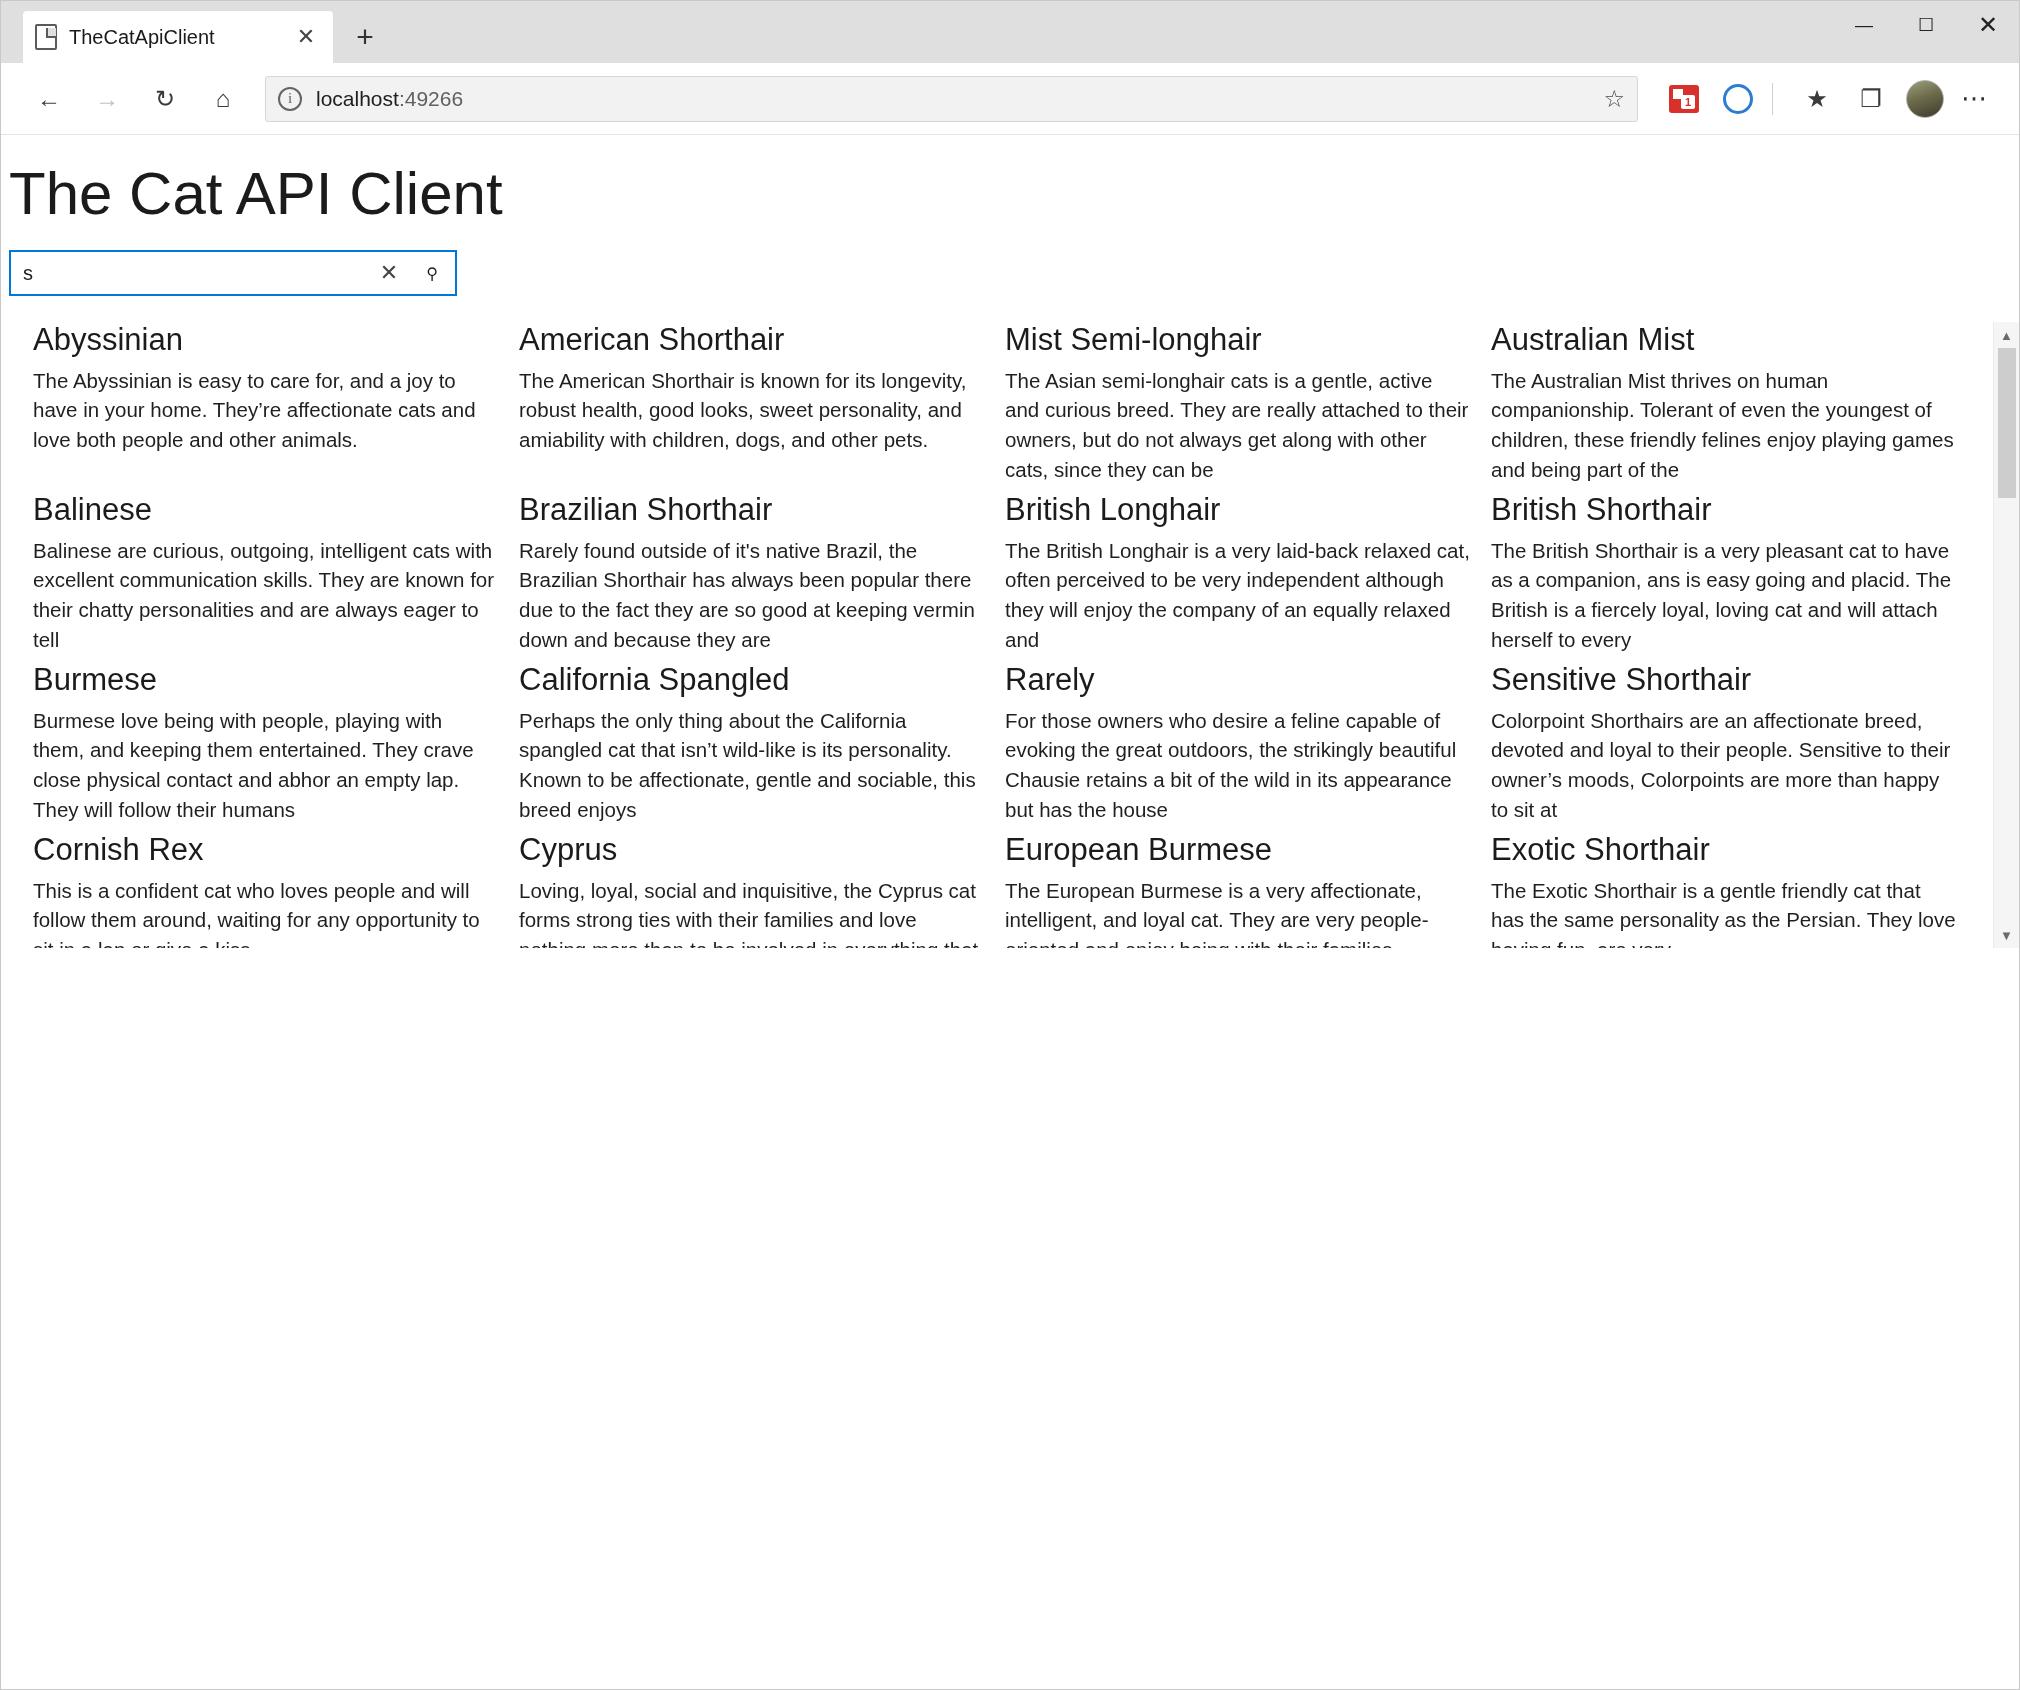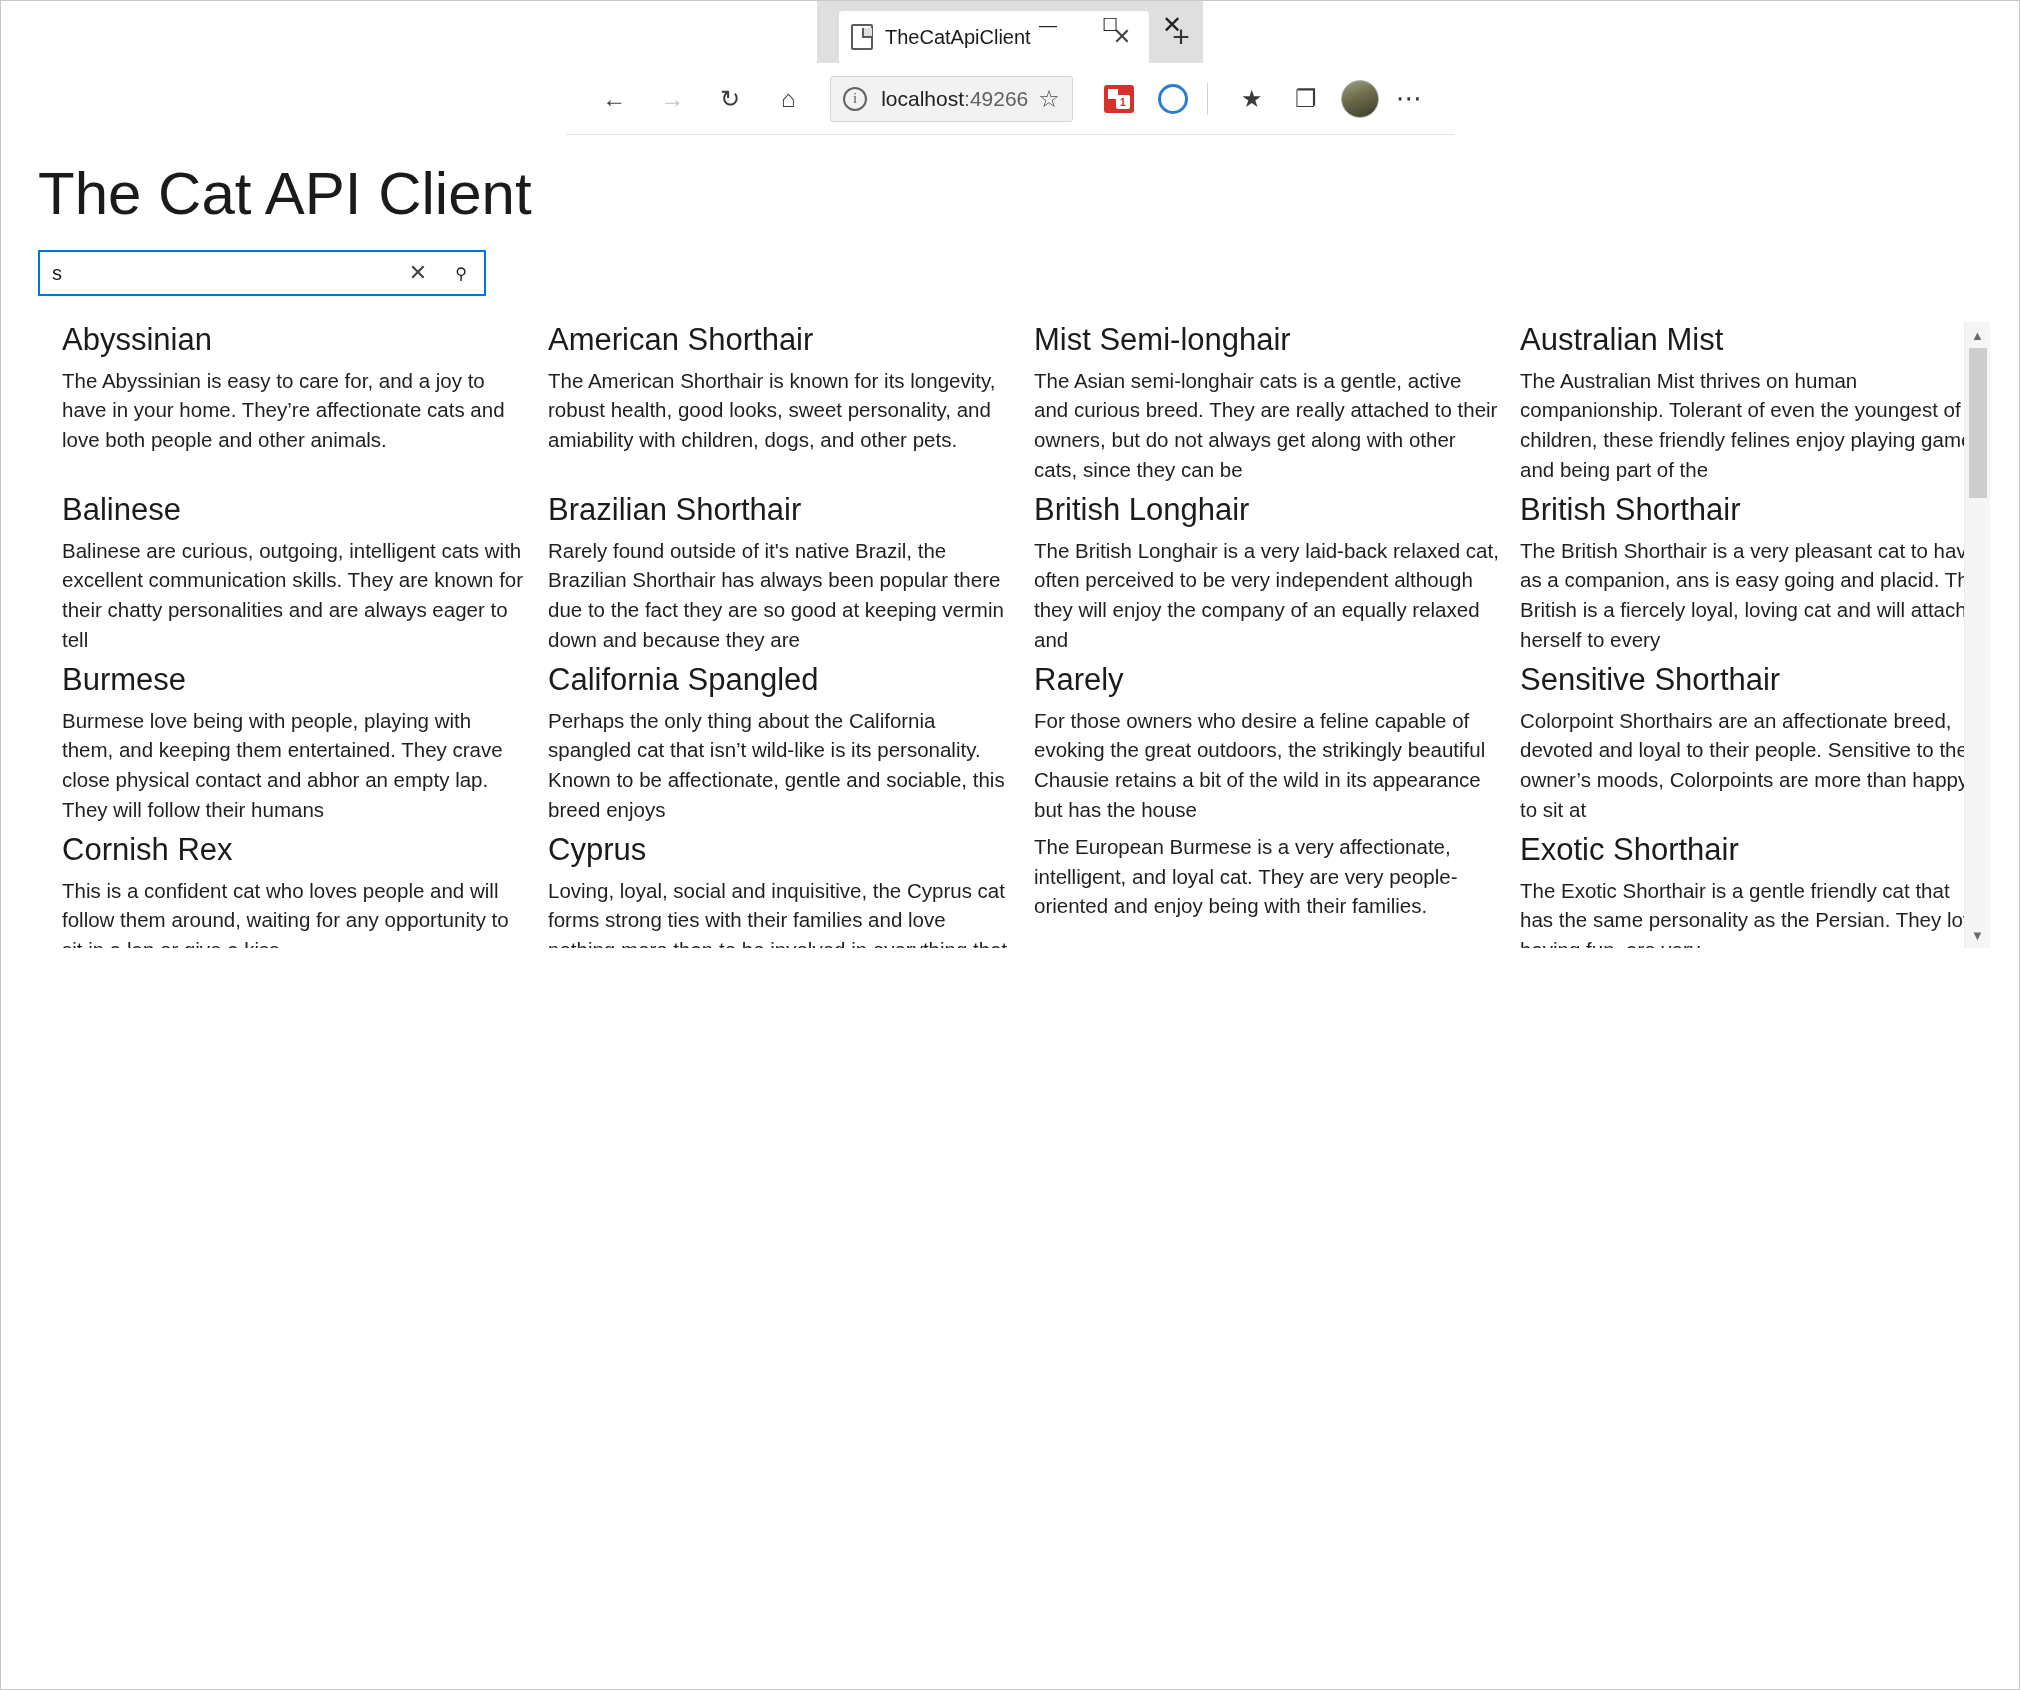--- a/index.html
+++ b/index.html
@@ -8,21 +8,20 @@
     width: 2020px; height: 1690px;
     background: #ffffff;
     font-family: "Liberation Sans", sans-serif;
     overflow: hidden;
   }
   .window {
     width: 2020px; height: 1690px;
     background: #ffffff;
     display: flex; flex-direction: column;
     border: 1px solid #c8c8c8;
-    align-items: center;
   }
 
   
   .titlebar {
     height: 62px;
     background: #dfdfdf;
     display: flex; align-items: flex-end;
     position: relative;
     flex: 0 0 auto;
   }
@@ -360,20 +359,21 @@
 
         <div class="breed">
           <div class="breed-name">Cornish Rex</div>
           <div class="breed-desc">This is a confident cat who loves people and will follow them around, waiting for any opportunity to sit in a lap or give a kiss.</div>
         </div>
         <div class="breed">
           <div class="breed-name">Cyprus</div>
           <div class="breed-desc">Loving, loyal, social and inquisitive, the Cyprus cat forms strong ties with their families and love nothing more than to be involved in everything that goes on</div>
         </div>
         <div class="breed">
+          <div class="breed-name">European Burmese</div>
           <div class="breed-desc">The European Burmese is a very affectionate, intelligent, and loyal cat. They are very people-oriented and enjoy being with their families.</div>
         </div>
         <div class="breed">
           <div class="breed-name">Exotic Shorthair</div>
           <div class="breed-desc">The Exotic Shorthair is a gentle friendly cat that has the same personality as the Persian. They love having fun, are very</div>
         </div>
 
       </div>
 
       <div class="scrollbar">

